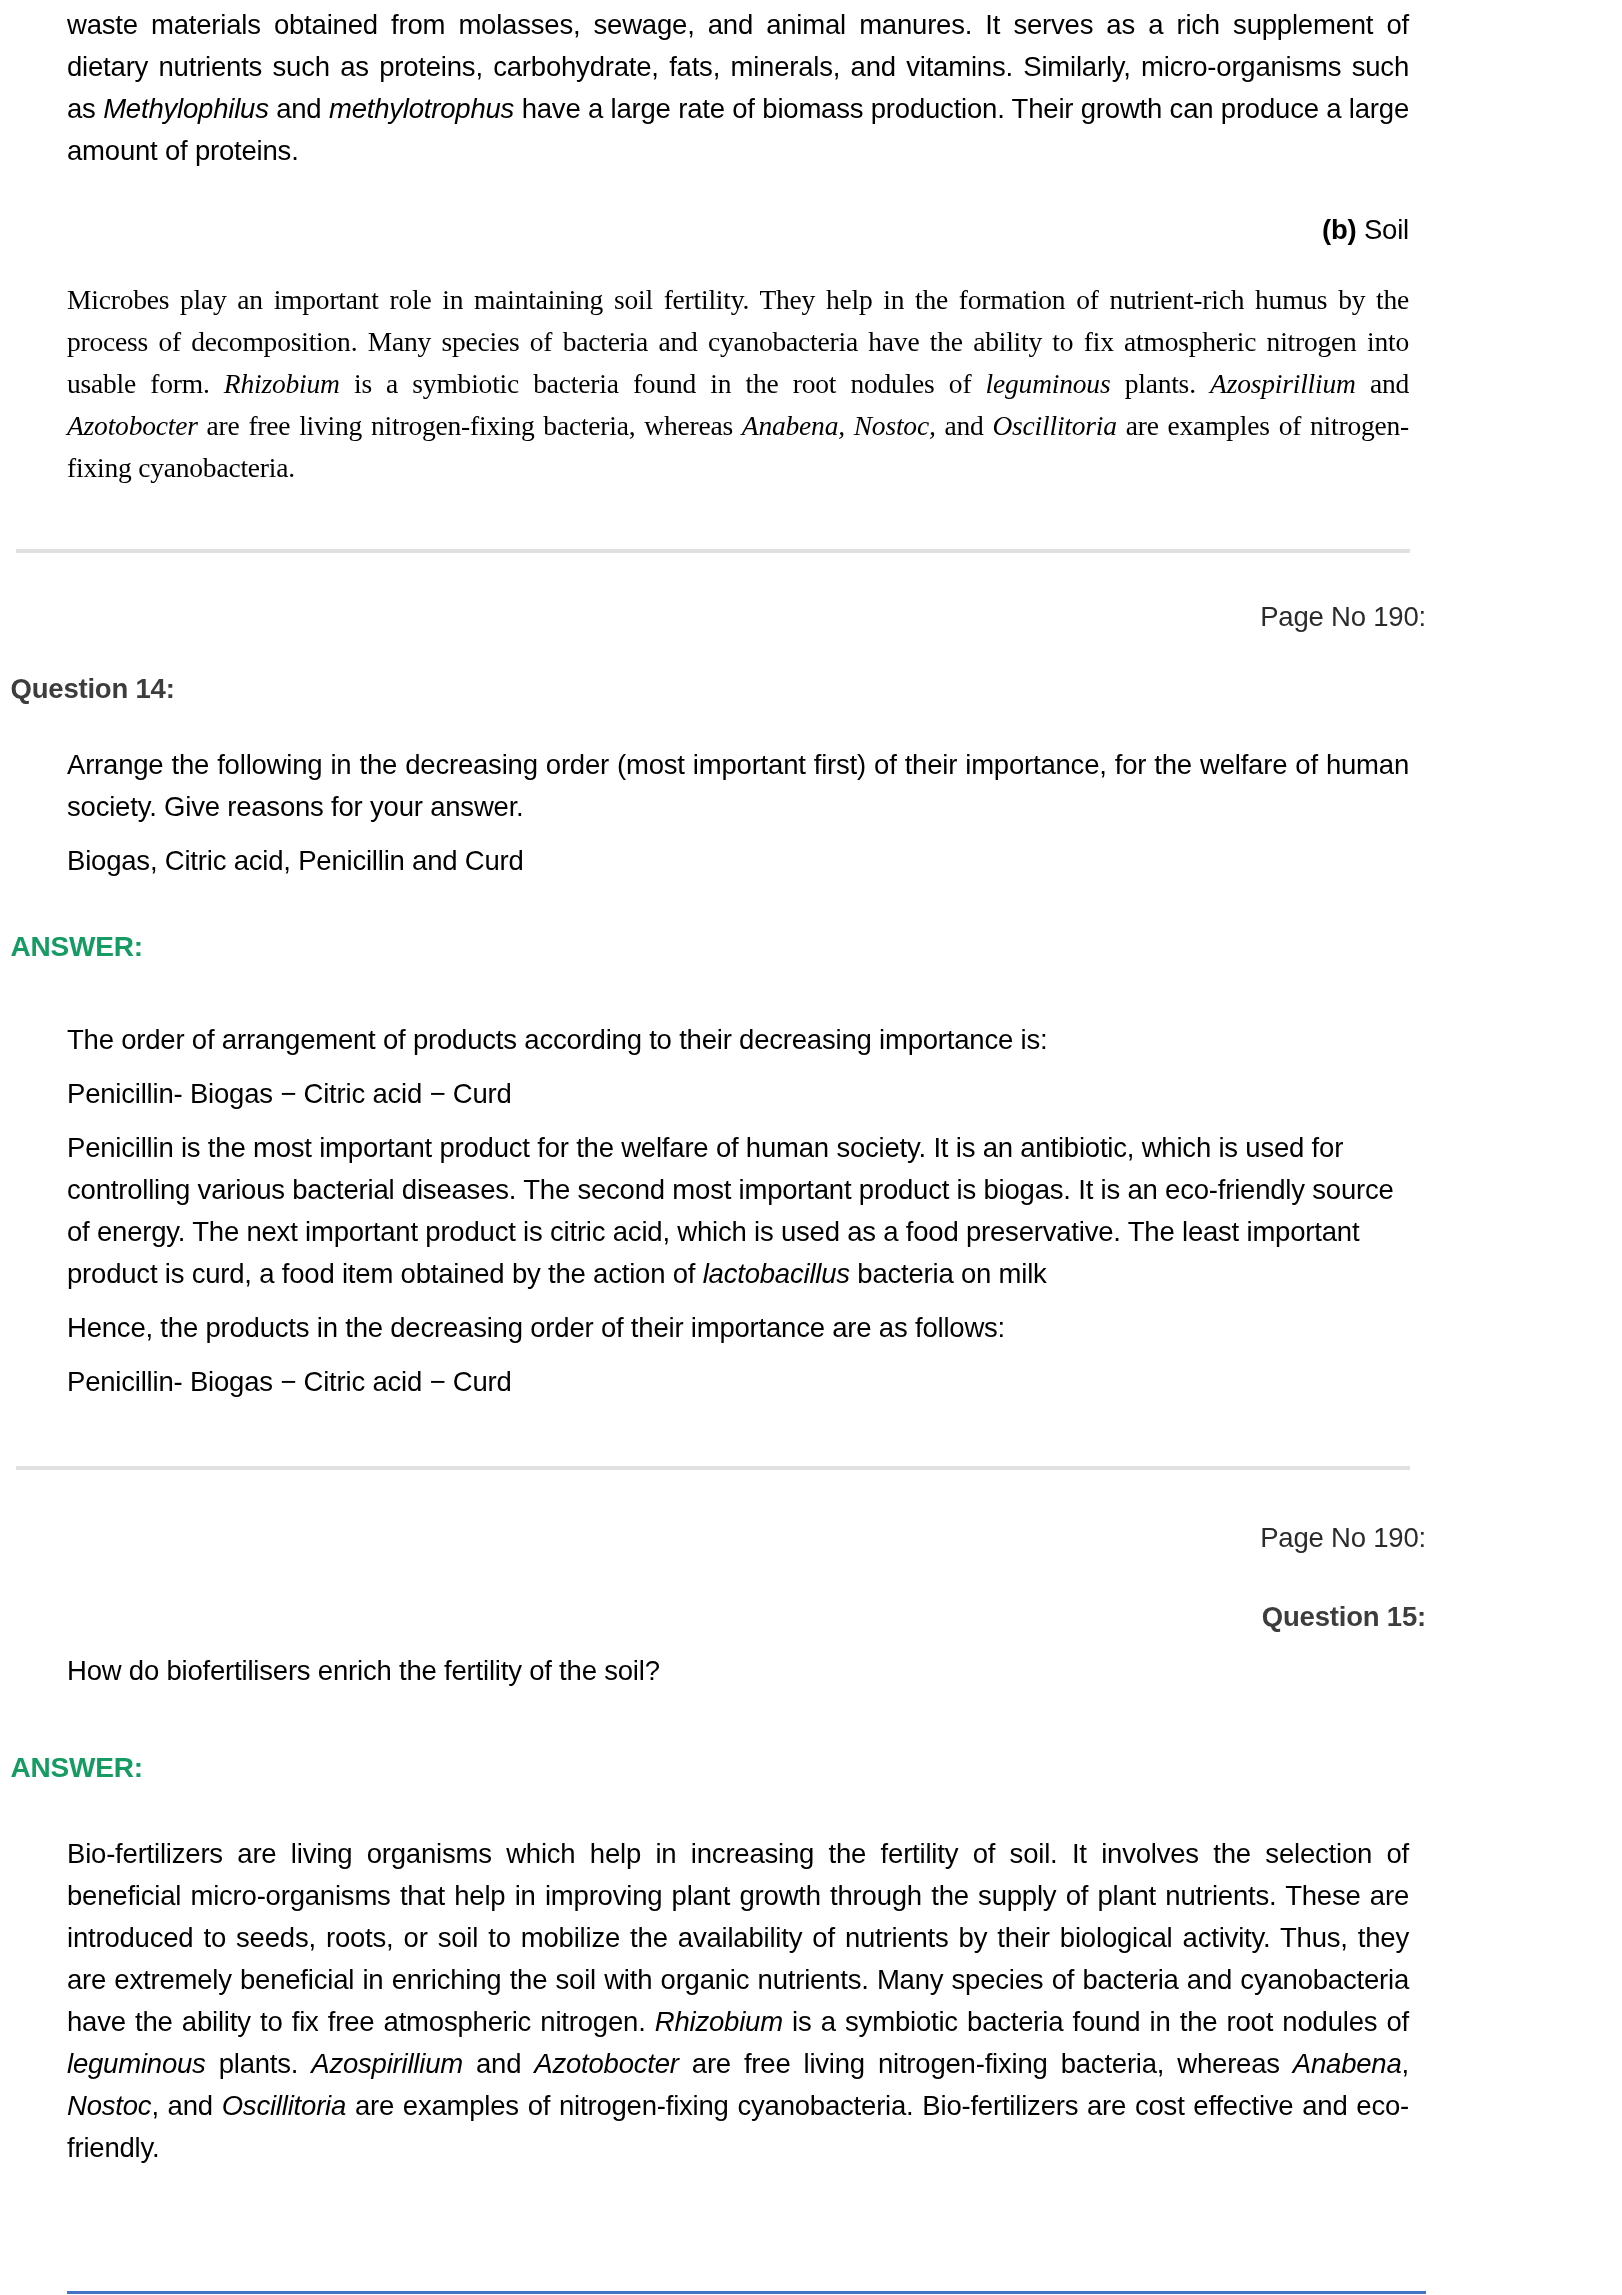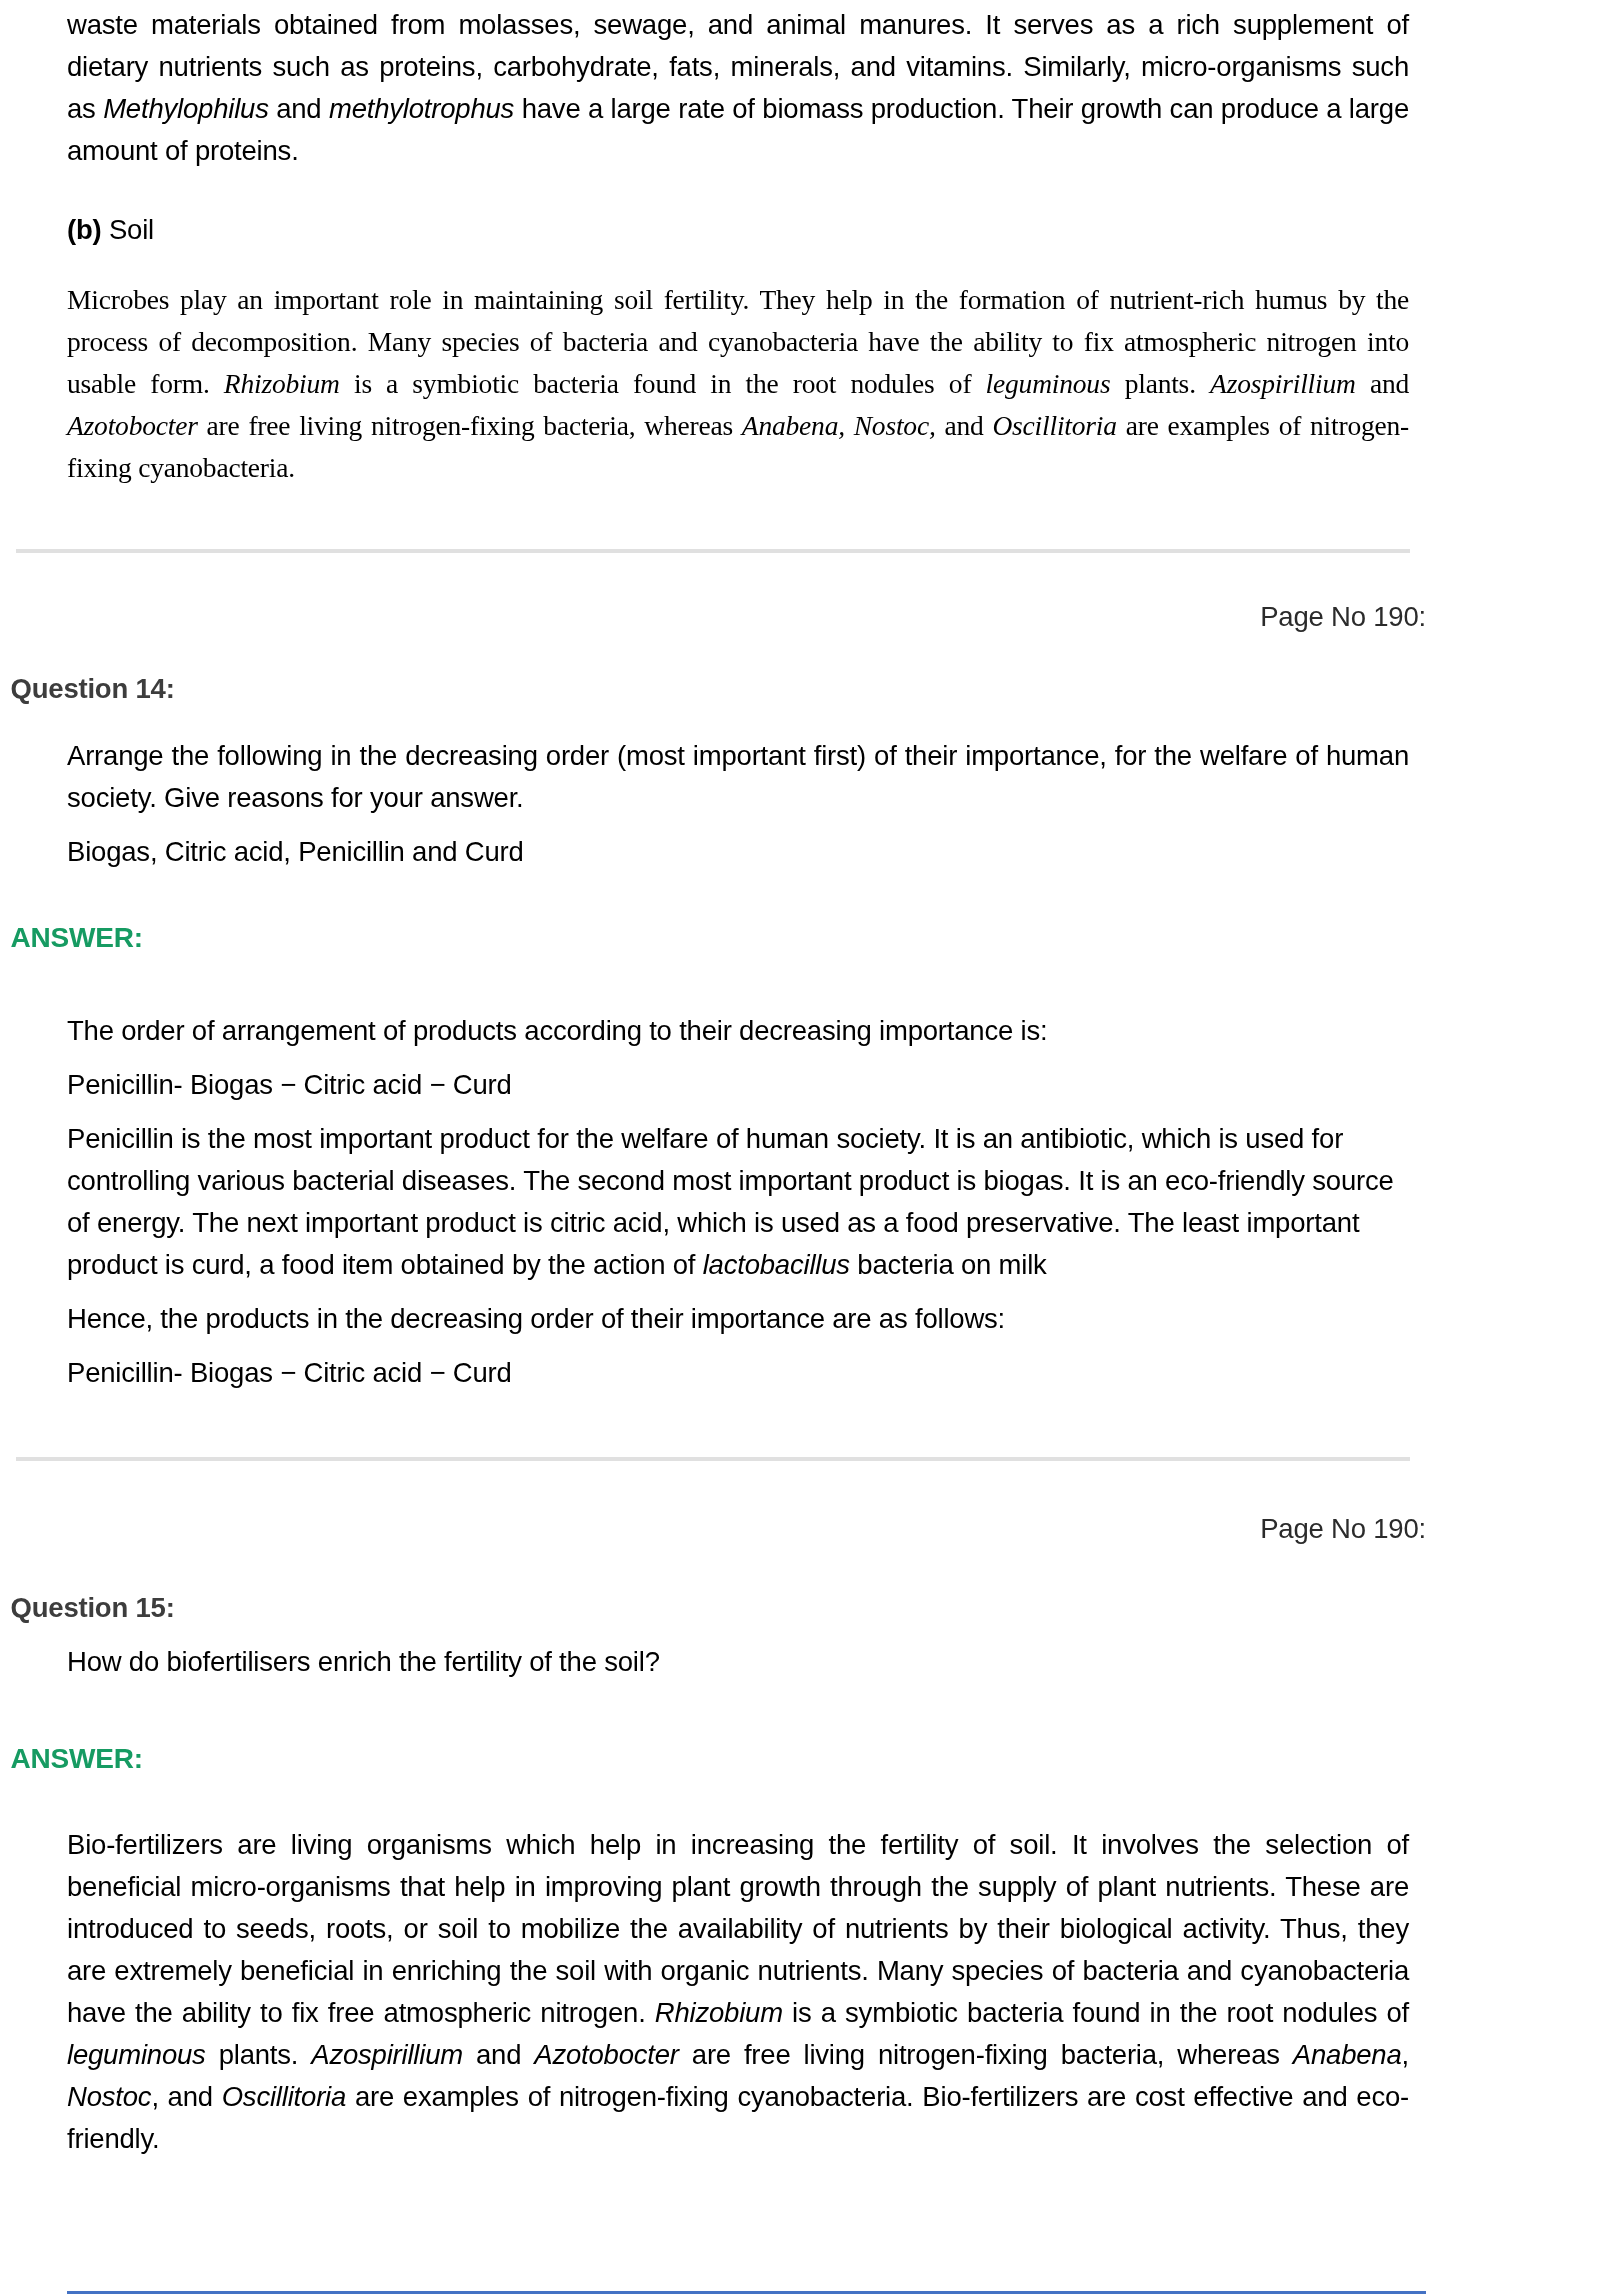--- a/index.html
+++ b/index.html
@@ -57,22 +57,22 @@
     width: 1482px;
     height: 2.6px;
     background: var(--rule-blue);
   }
   i { font-style: italic; }
   b { font-weight: bold; }
   
   .mt-44 { margin-top: 28px; font-family: Liberation Serif, serif; }
   .mt-46 { margin-top: 12px; }
   .mt-50 { margin-top: 30px; }
-  .mt-52 { margin-top: 25px; }
-  .mt-56 { margin-top: 37px; }
+  .mt-52 { margin-top: 34px; }
+  .mt-56 { margin-top: 37px; text-align: right; }
   .mt-66 { margin-top: 43px; }
   .mt-68 { margin-top: 44px; }
   .mt-72 { margin-top: 47px; }
   .mt-78 { margin-top: 51px; }
   .mt-84 { margin-top: 55px; }
   .mt-92 { margin-top: 60px; }
   .mt-96 { margin-top: 63px; }
 </style>
 </head>
 <body>

